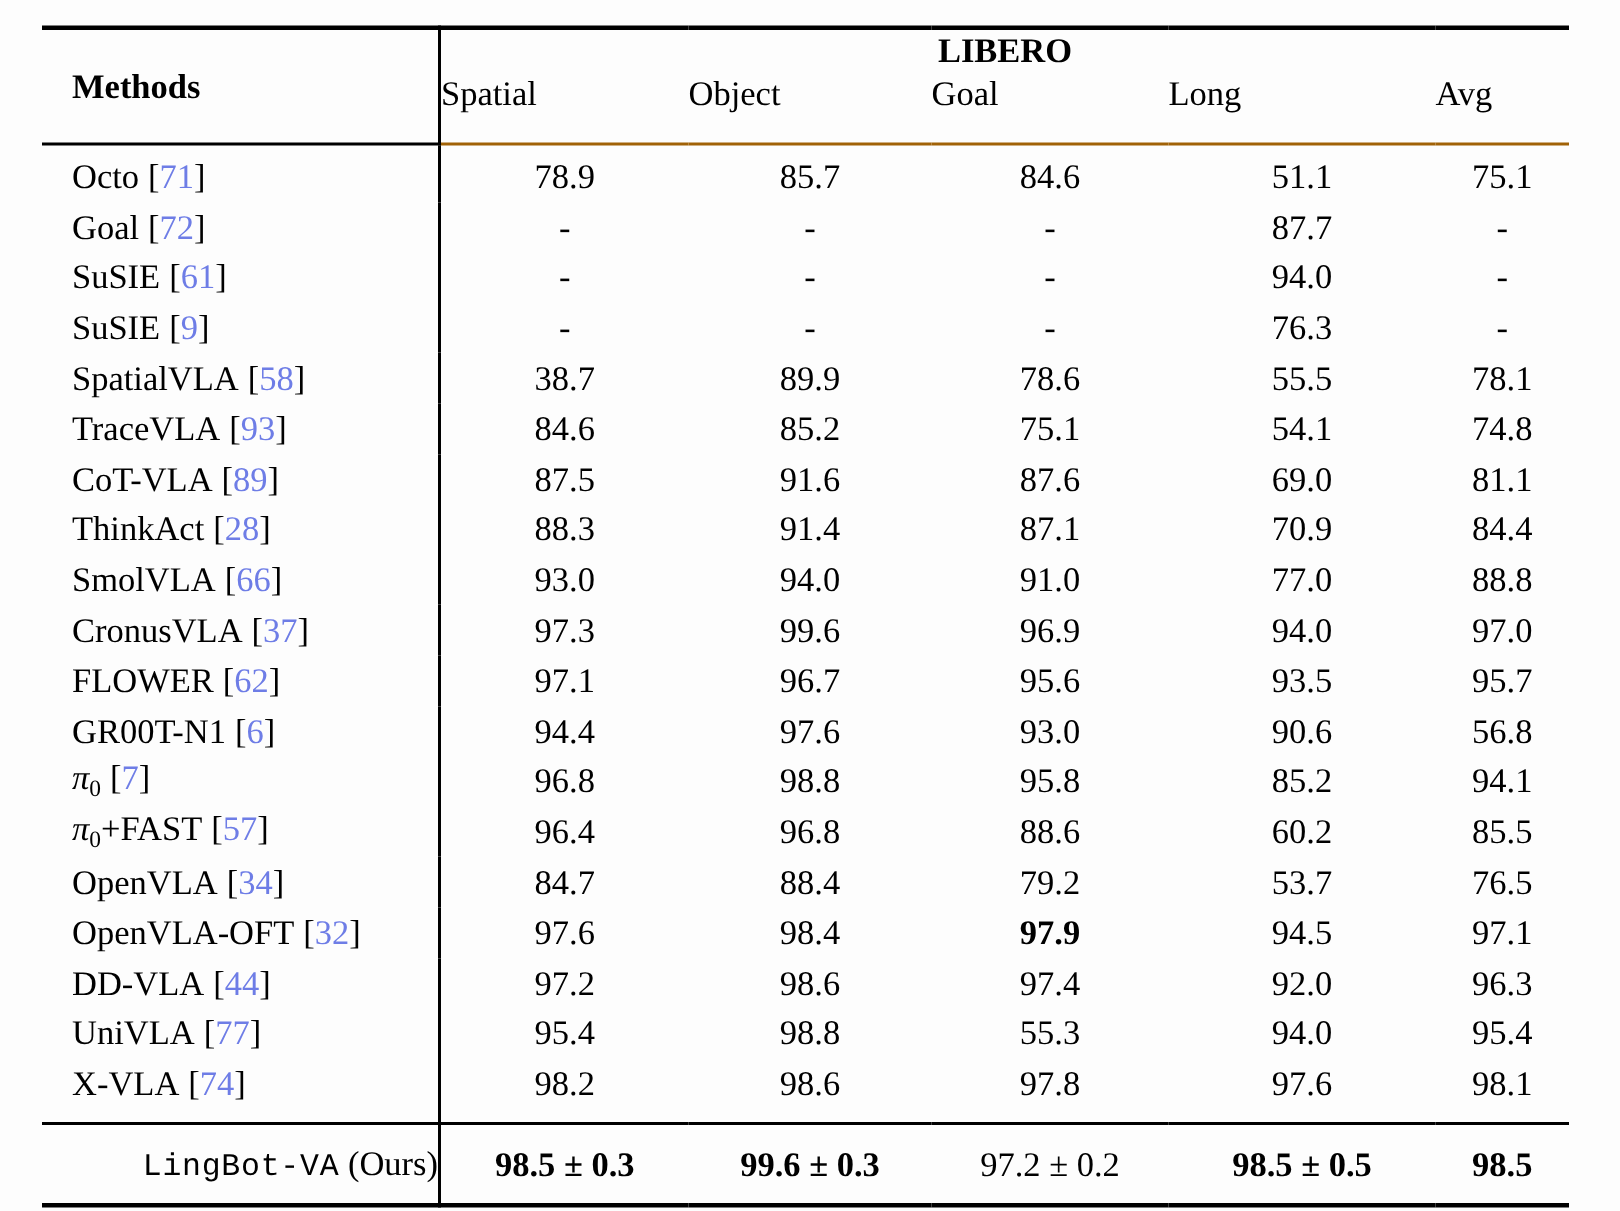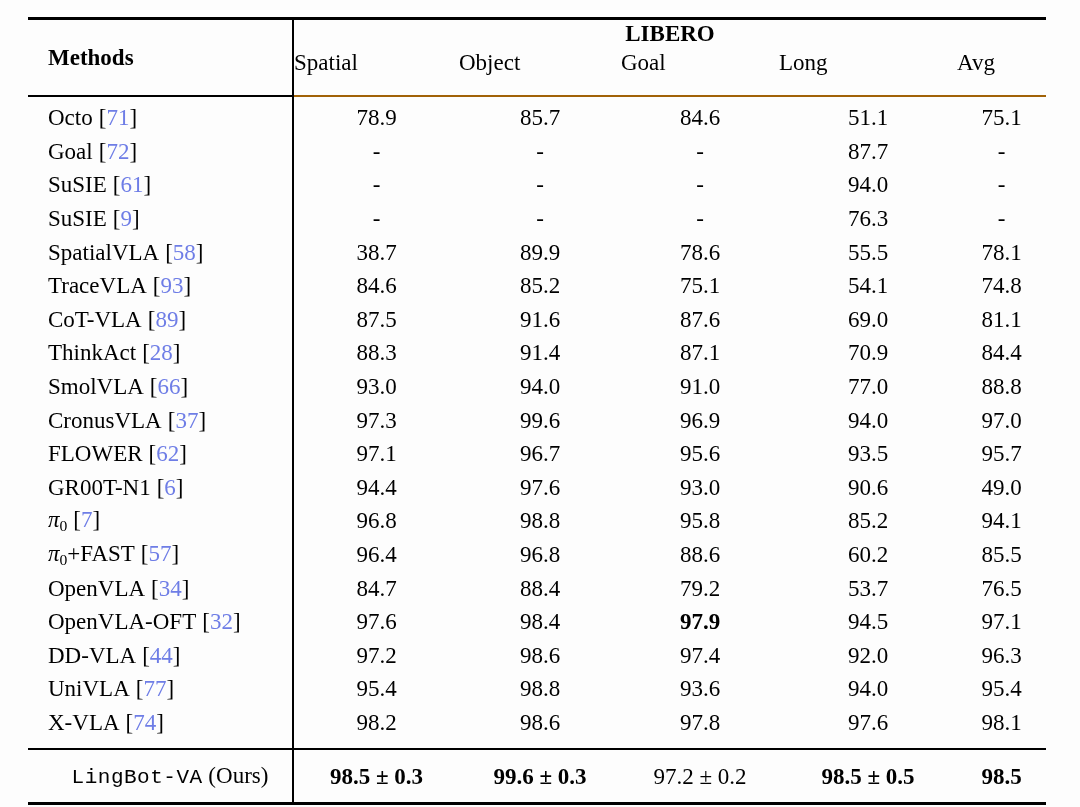--- a/index.html
+++ b/index.html
@@ -90,21 +90,21 @@
   
   tfoot td {
     border-top: 2px solid #000;
     height: 52px;
     padding: 0;
     text-align: center;
     vertical-align: middle;
     font-size: 23px;
   }
   tfoot td.method-cell {
-    text-align: center;
+    text-align: right;
     padding-left: 20px;
     border-right: 2px solid #000;
   }
   .mono {
     font-family: "Liberation Mono", "DejaVu Sans Mono", monospace;
     font-size: 21px;
     letter-spacing: 0.5px;
   }
 </style>
 </head>
@@ -221,21 +221,21 @@
           <td class="val">95.6</td>
           <td class="val">93.5</td>
           <td class="val">95.7</td>
         </tr>
         <tr>
           <td class="method-cell"><span>GR00T-N1</span><span class="cite"><span class="bracket">[</span><span class="cite-num">6</span><span class="bracket">]</span></span></td>
           <td class="val">94.4</td>
           <td class="val">97.6</td>
           <td class="val">93.0</td>
           <td class="val">90.6</td>
-          <td class="val">49.0</td>
+          <td class="val">56.8</td>
         </tr>
         <tr>
           <td class="method-cell"><span class="math-italic">π</span><span class="sub">0</span><span class="cite"><span class="bracket">[</span><span class="cite-num">7</span><span class="bracket">]</span></span></td>
           <td class="val">96.8</td>
           <td class="val">98.8</td>
           <td class="val">95.8</td>
           <td class="val">85.2</td>
           <td class="val">94.1</td>
         </tr>
         <tr>
@@ -267,21 +267,21 @@
           <td class="val">97.2</td>
           <td class="val">98.6</td>
           <td class="val">97.4</td>
           <td class="val">92.0</td>
           <td class="val">96.3</td>
         </tr>
         <tr>
           <td class="method-cell"><span>UniVLA</span><span class="cite"><span class="bracket">[</span><span class="cite-num">77</span><span class="bracket">]</span></span></td>
           <td class="val">95.4</td>
           <td class="val">98.8</td>
-          <td class="val">93.6</td>
+          <td class="val">55.3</td>
           <td class="val">94.0</td>
           <td class="val">95.4</td>
         </tr>
         <tr>
           <td class="method-cell"><span>X-VLA</span><span class="cite"><span class="bracket">[</span><span class="cite-num">74</span><span class="bracket">]</span></span></td>
           <td class="val">98.2</td>
           <td class="val">98.6</td>
           <td class="val">97.8</td>
           <td class="val">97.6</td>
           <td class="val">98.1</td>

